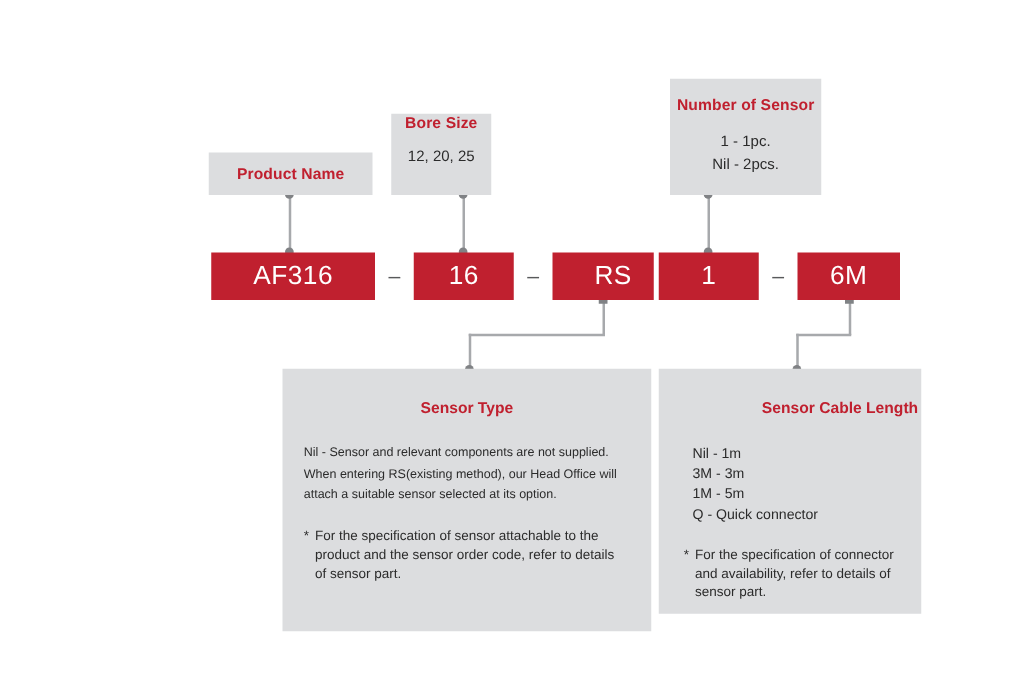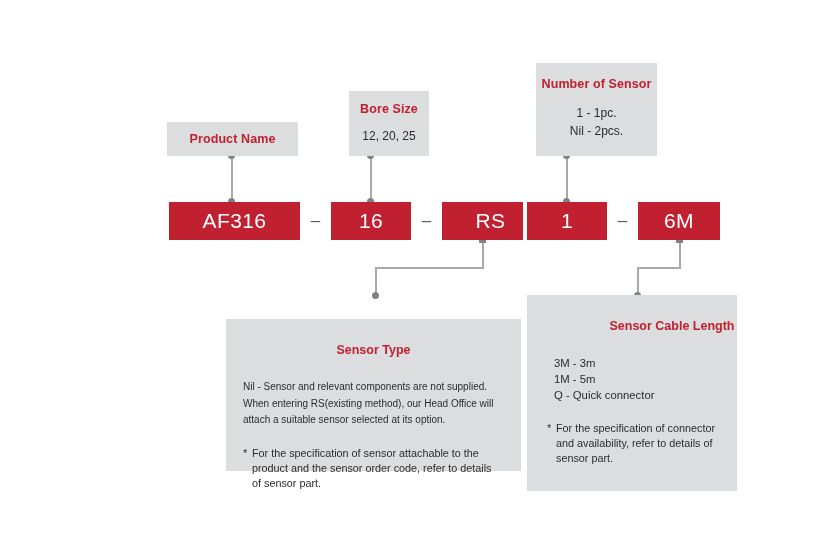--- a/index.html
+++ b/index.html
@@ -158,21 +158,21 @@
     <div class="hline abs" style="left:637px; top:267px; width:44px;"></div>
     <div class="vline abs" style="left:637px; top:267px; height:29px;"></div>
     <div class="sqdot" style="left:676px; top:236px;"></div>
     <div class="dot" style="left:634px; top:292px;"></div>
   </div>
 
   <div class="gbox abs" style="left:167px; top:122px; width:131px; height:34px; justify-content:center;">
     <div class="gbox-title">Product Name</div>
   </div>
 
-  <div class="gbox abs" style="left:349px; top:91px; width:80px; height:65px; padding-top:11px;">
+  <div class="gbox abs" style="left:313px; top:91px; width:80px; height:65px; ">
     <div class="gbox-title">Bore Size</div>
     <div class="gbox-line" style="margin-top:13px;">12, 20, 25</div>
   </div>
 
   <div class="gbox abs" style="left:507px; top:63px; width:121px; height:93px; padding-top:14px;margin-left:29px;">
     <div class="gbox-title">Number of Sensor</div>
     <div class="gbox-line" style="margin-top:15px;">1 - 1pc.</div>
     <div class="gbox-line" style="margin-top:4px;">Nil - 2pcs.</div>
   </div>
 
@@ -195,32 +195,33 @@
   <div class="rbox abs" style="left:527px; top:202px; width:80px; height:38px;">
     <span>1</span>
   </div>
 
   <div class="dash abs" style="left:607px; top:202px; width:31px; height:38px;">–</div>
 
   <div class="rbox abs" style="left:638px; top:202px; width:82px; height:38px;">
     <span>6M</span>
   </div>
 
-  <div class="dbox abs" style="left:226px; top:295px; width:295px; height:152px;margin-top:24px;">
+  <div class="dbox abs" style="left:226px; top:295px; width:295px; height:210px;">
     <div class="dbox-title" style="margin-top:24px;">Sensor Type</div>
     <div class="dpara" style="margin:22px 18px 0 17px;">Nil - Sensor and relevant components are not supplied. When entering RS(existing method), our Head Office will attach a suitable sensor selected at its option.</div>
     <div class="dnote" style="margin:17px 20px 0 17px;">
       <span class="dnote-star">*</span>
       <span class="dnote-body">For the specification of sensor attachable to the product and the sensor order code, refer to details of sensor part.</span>
     </div>
   </div>
 
   <div class="dbox abs" style="left:527px; top:295px; width:210px; height:196px;">
     <div class="dbox-title" style="margin-top:24px;padding-left:40px;">Sensor Cable Length</div>
     <div class="dlist" style="margin:22px 16px 0 27px;">
+      <div>Nil - 1m</div>
       <div>3M - 3m</div>
       <div>1M - 5m</div>
       <div>Q - Quick connector</div>
     </div>
     <div class="dnote" style="margin:17px 14px 0 20px;">
       <span class="dnote-star">*</span>
       <span class="dnote-body">For the specification of connector and availability, refer to details of sensor part.</span>
     </div>
   </div>
 

